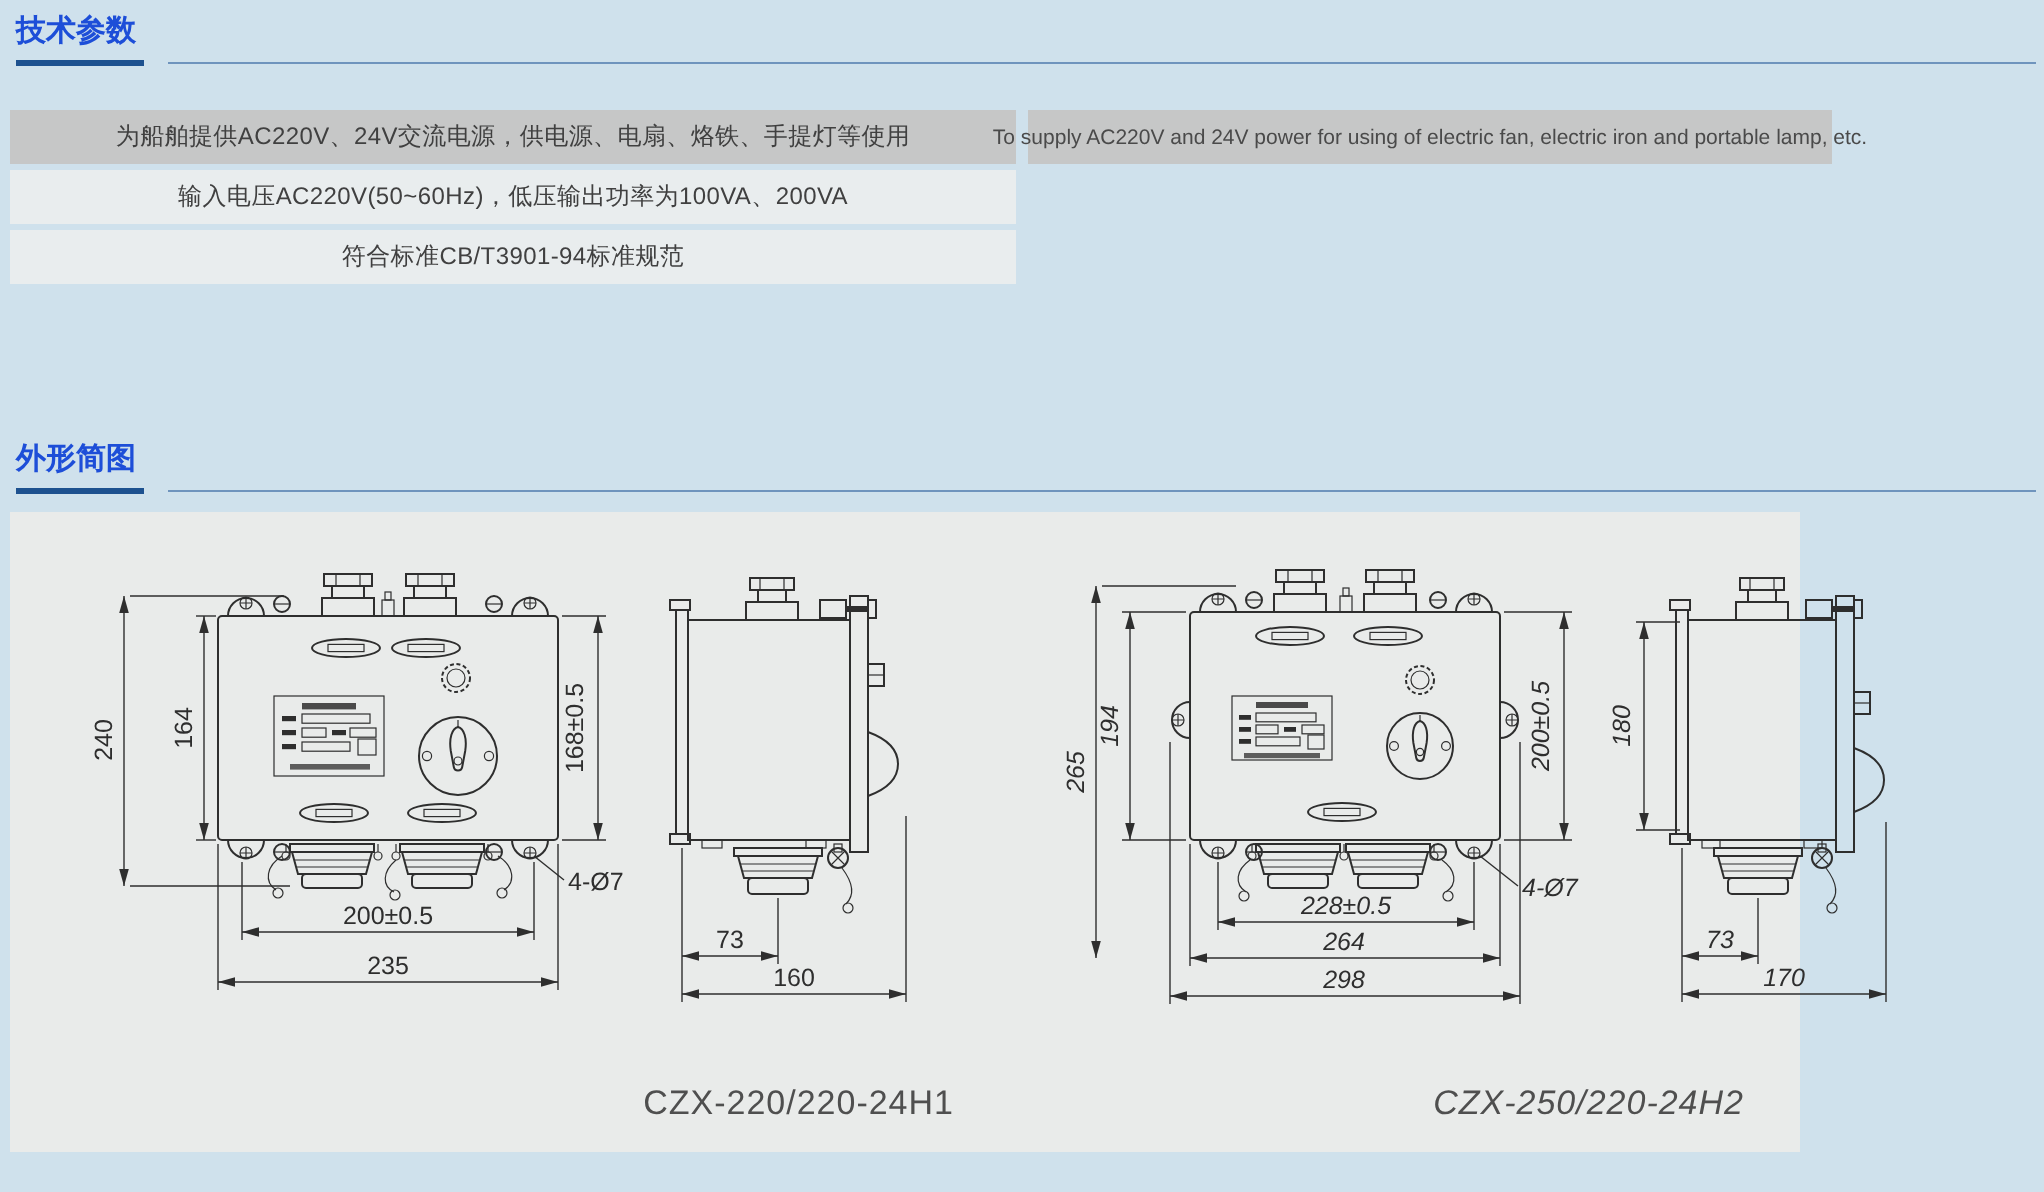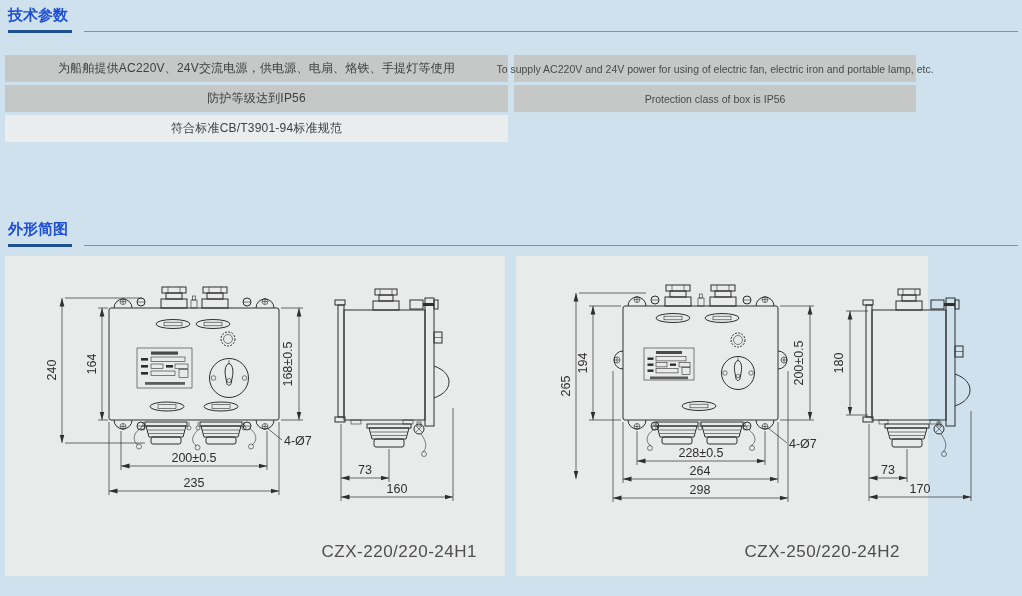--- a/index.html
+++ b/index.html
@@ -20,47 +20,46 @@
   #col-cn{left:5px;width:503px;}
   #col-en{left:514px;width:402px;}
   .trow{height:27px;margin-bottom:3px;display:flex;align-items:center;justify-content:center;text-align:center;white-space:nowrap;}
   #col-cn .trow{font-size:12px;color:#404040;letter-spacing:.2px;}
   #col-en .trow{font-size:10.5px;color:#4a4a4a;}
   .g{background:#c6c7c7;}
   .w{background:#e9edee;}
 
   .panel{position:absolute;top:256px;height:320px;background:#e9ebea;}
   #panel1{left:5px;width:500px;}
-  #panel2{left:516px;width:412px;}
+  #panel2{left:488px;width:412px;font-style:italic;}
   .caption{position:absolute;right:28px;bottom:14px;font-size:17px;color:#4f4f4f;letter-spacing:.5px;}
 
   svg{display:block;}
   svg text{font-family:"Liberation Sans",sans-serif;font-size:12.5px;fill:#2e2e2e;}
   .s{stroke:#2e2e2e;stroke-width:1;fill:none;}
   .s2{stroke:#2e2e2e;stroke-width:.6;fill:none;}
   .d{stroke:#2e2e2e;stroke-width:.7;fill:none;}
   .f{fill:#2e2e2e;stroke:none;}
 </style>
 </head>
 <body>
 
 <div class="sec-head" id="head1">
   <span class="t">技术参数</span>
   <span class="rule"></span>
 </div>
 
 <div class="tcol" id="col-cn">
   <div class="trow g">为船舶提供AC220V、24V交流电源，供电源、电扇、烙铁、手提灯等使用</div>
-  <div class="trow g">防护等级达到IP56</div>
+  <div class="trow w">输入电压AC220V(50~60Hz)，低压输出功率为100VA、200VA</div>
   <div class="trow w">符合标准CB/T3901-94标准规范</div>
 </div>
 
 <div class="tcol" id="col-en">
   <div class="trow g">To supply AC220V and 24V power for using of electric fan, electric iron and portable lamp, etc.</div>
-  <div class="trow g">Protection class of box is IP56</div>
 </div>
 
 <div class="sec-head" id="head2">
   <span class="t">外形简图</span>
   <span class="rule"></span>
 </div>
 
 <div class="panel" id="panel1">
 <svg width="500" height="320" viewBox="0 0 500 320">
   <defs>

